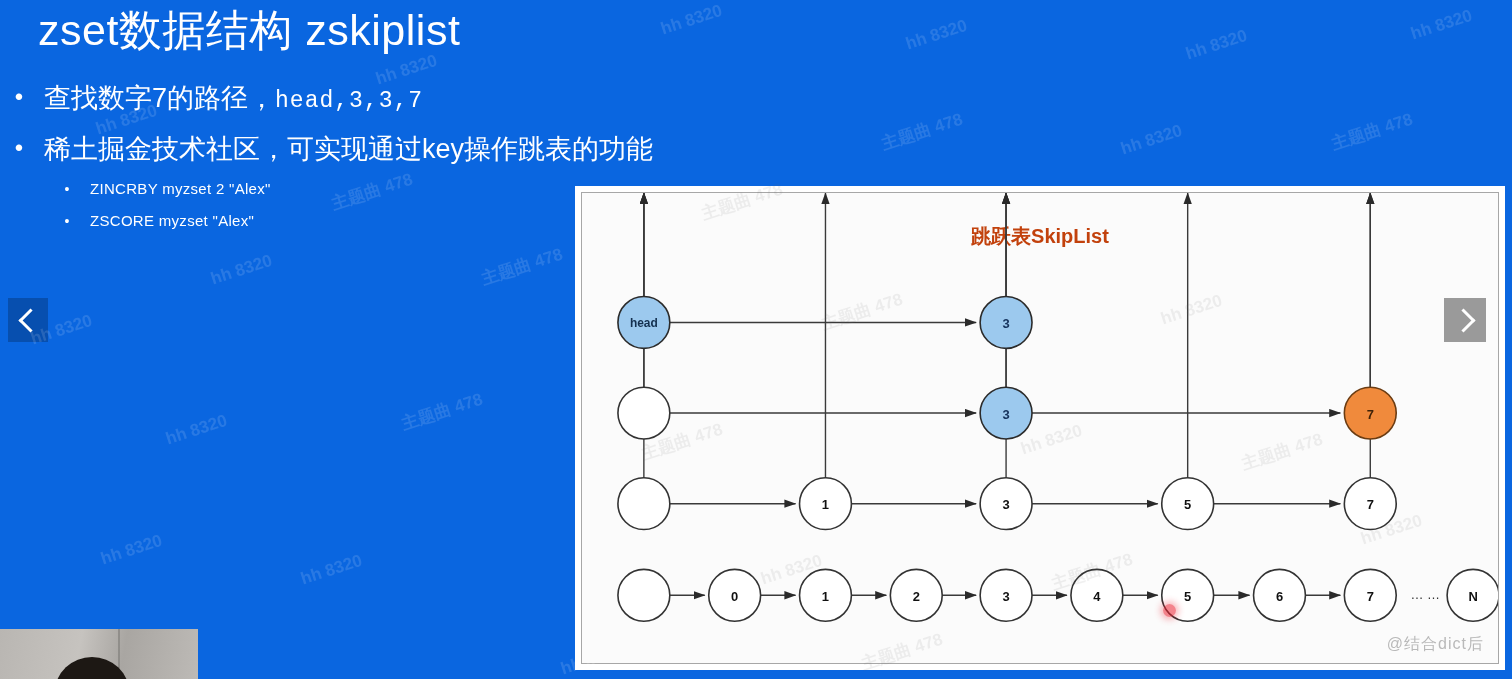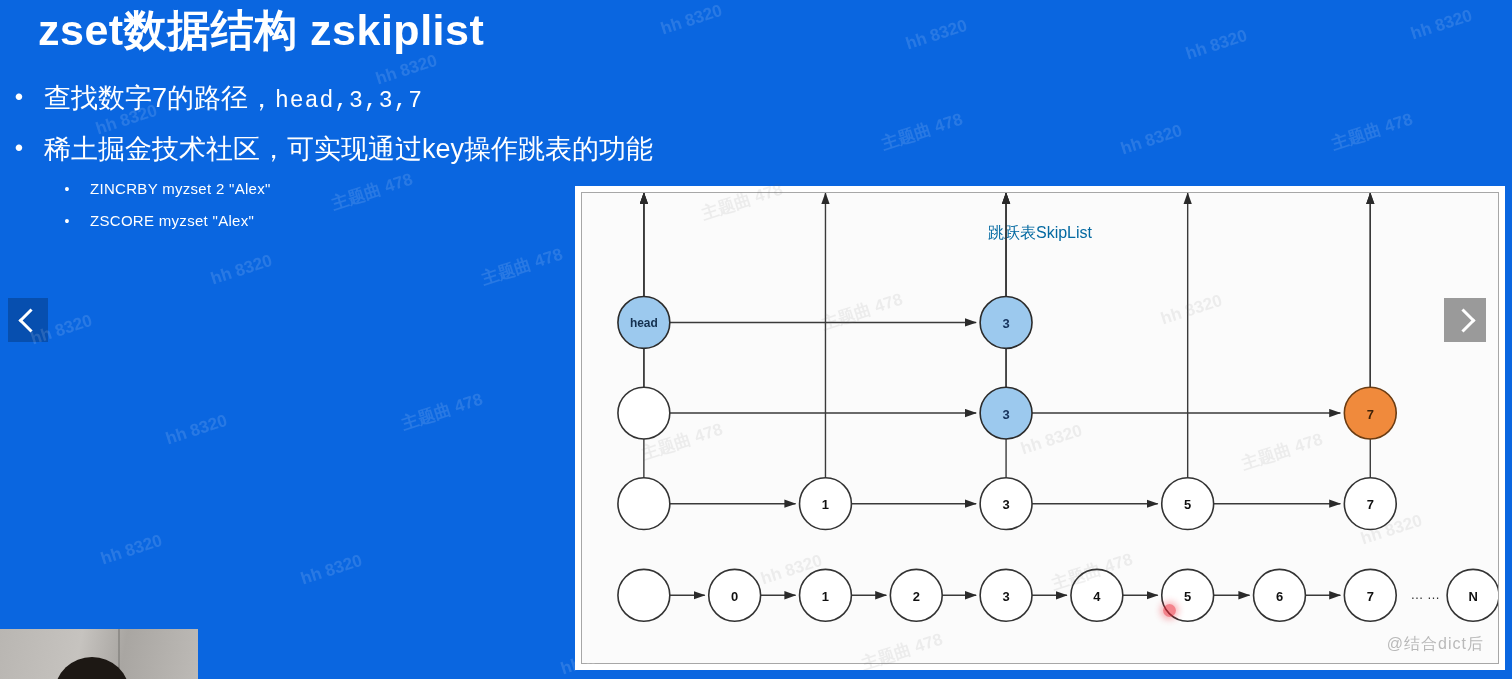--- a/index.html
+++ b/index.html
@@ -6,21 +6,21 @@
   body{
     width:1512px;height:679px;overflow:hidden;
     background:#0A66E0;
     font-family:"Liberation Sans","DejaVu Sans",sans-serif;
     position:relative;
   }
 
   
   .slide-title{
     position:absolute;left:38px;top:2px;
-    font-size:43px;font-weight:700;color:#ffffff;
+    font-size:43px;font-weight:400;color:#ffffff;
     letter-spacing:.5px;white-space:nowrap;
   }
   .bullets{position:absolute;left:8px;top:80px;width:640px;}
   .bullet{
     display:flex;align-items:flex-start;gap:14px;
     margin-bottom:12px;color:#ffffff;
   }
   .bullet .dot{
     font-size:24px;line-height:34px;width:22px;text-align:center;flex:0 0 22px;
   }
@@ -63,21 +63,21 @@
   .panel{
     position:absolute;left:575px;top:186px;width:930px;height:484px;
     background:#ffffff;padding:6px;box-sizing:border-box;
   }
   .panel-inner{
     position:relative;width:100%;height:100%;
     border:1px solid #a7a7a7;background:#fbfbfb;box-sizing:border-box;overflow:hidden;
   }
   .diagram-title{
     position:absolute;left:0;right:0;top:30px;text-align:center;
-    font-size:16px;font-weight:400;color:#0369a1;
+    font-size:20px;font-weight:700;color:#c2410c;
   }
   .panel-watermark{
     position:absolute;right:14px;bottom:8px;
     font-size:16px;color:#b9b9b9;letter-spacing:1px;
   }
 
   svg.skip{position:absolute;left:0;top:0;width:100%;height:100%;}
   .node circle{stroke:#333;stroke-width:1.6px;fill:#ffffff;}
   .node.blue circle{fill:#9CC9EE;stroke:#2b2b2b;}
   .node.orange circle{fill:#F08A3C;stroke:#6b3c12;}

